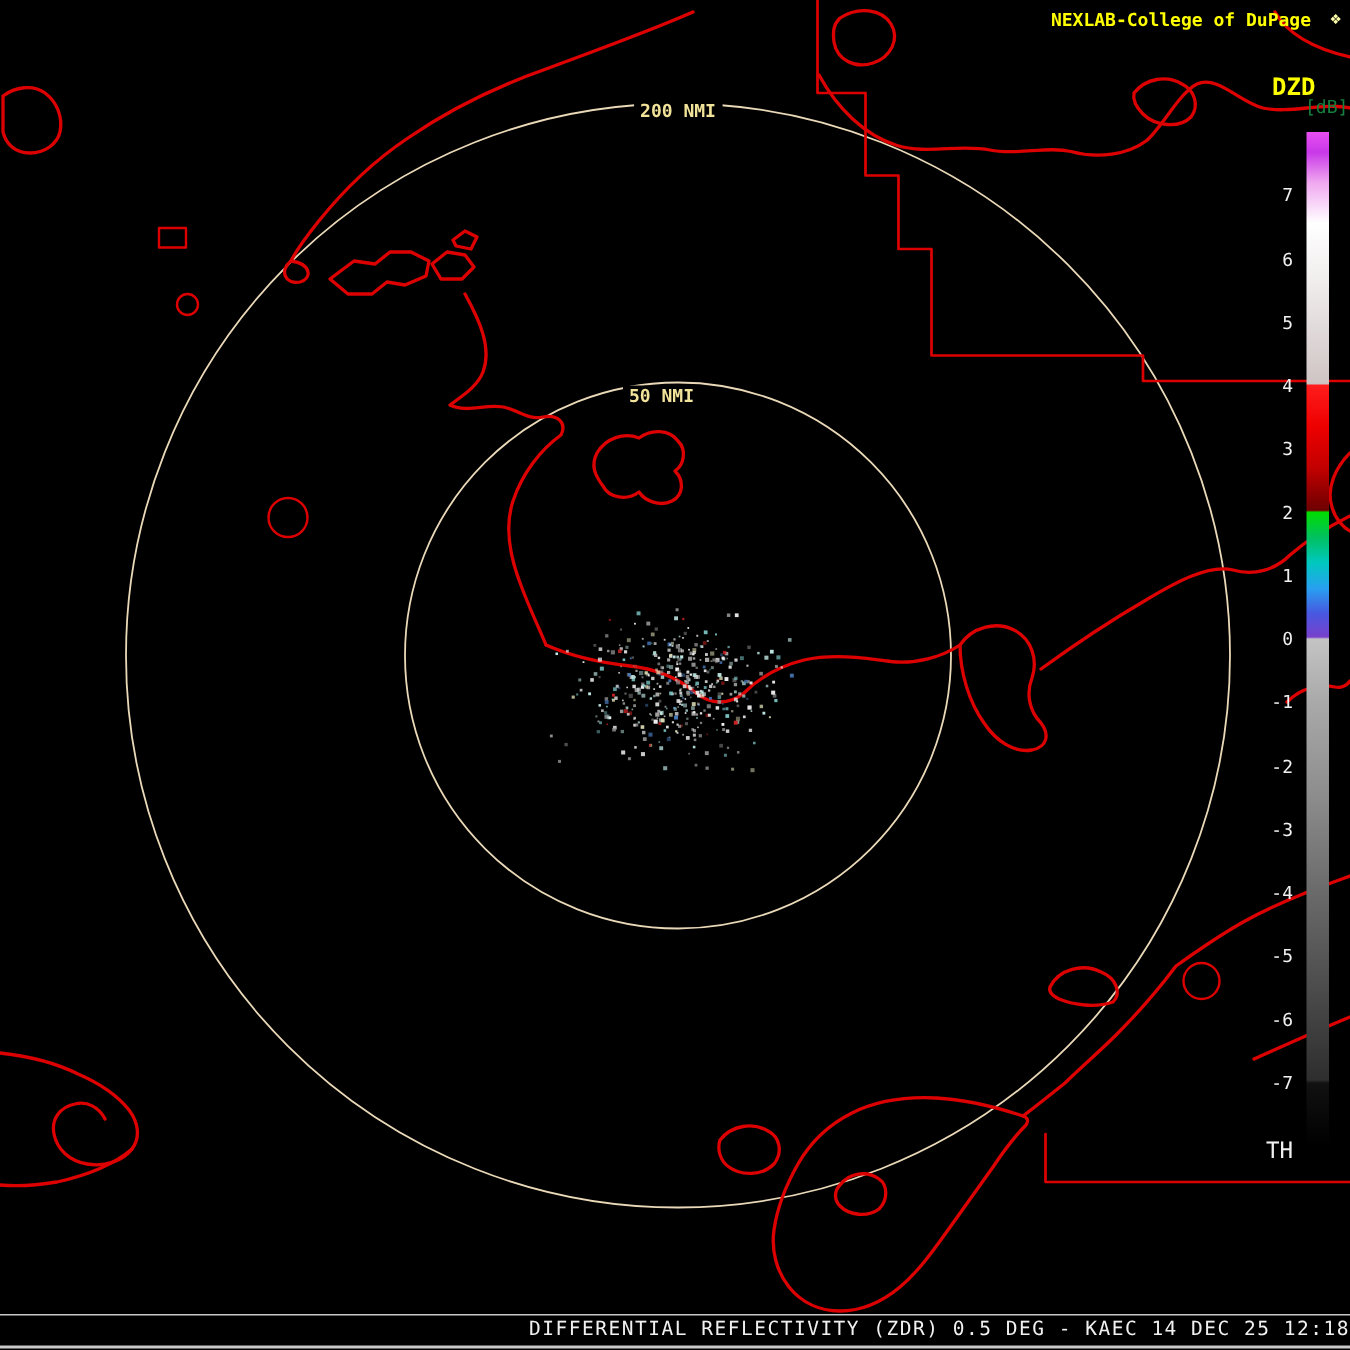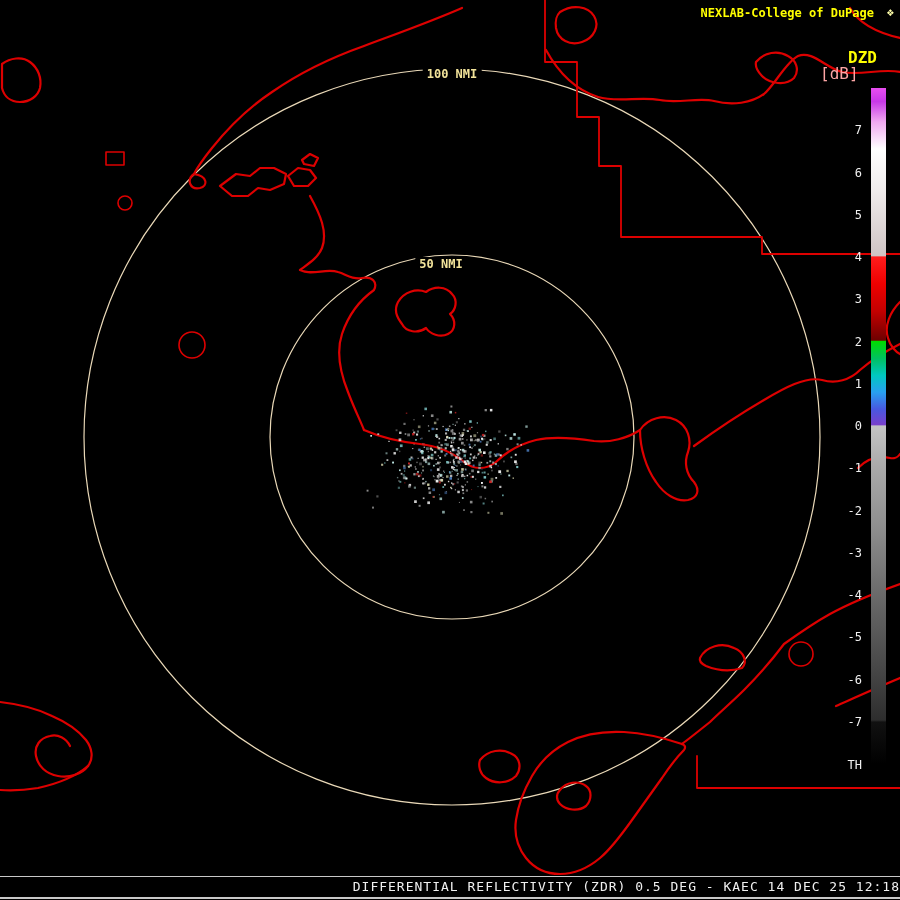--- a/index.html
+++ b/index.html
@@ -3,31 +3,31 @@
 <meta charset="utf-8">
 <style>
   html,body{margin:0;padding:0;background:#000;}
   #screen{position:relative;width:900px;height:900px;background:#000;overflow:hidden;
           font-family:"DejaVu Sans Mono","Liberation Mono",monospace;}
   #mapsvg{position:absolute;left:0;top:0;}
   .txt{position:absolute;white-space:pre;}
   #brand{top:6px;right:26px;color:#ffff00;font-size:12px;font-weight:bold;}
   #brand-logo{top:5px;right:6px;color:#ffffaa;font-size:12px;}
   #cb-title{top:48px;left:848px;color:#ffff00;font-size:16px;font-weight:bold;}
-  #cb-units{top:64px;left:820px;color:#fca5a5;font-size:16px;}
+  #cb-units{top:64px;left:870px;color:#15803d;font-size:12px;}
   #colorbar{position:absolute;left:871px;top:88px;width:15px;height:676px;
     background:linear-gradient(to bottom,
       #e84ef0 0%, #c838e8 2%, #f0a8f0 5%, #ffffff 9%, #f0ecec 15%, #cfc4c4 24.8%,
       #ff1c1c 25%, #ee0000 29%, #c40000 33%, #6e0000 37.3%,
       #00dc00 37.5%, #00c060 40%, #00c8c0 42.5%, #28a0f0 45%, #4858e0 47.5%, #7840cc 49.8%,
       #c4c4c4 50%, #aaaaaa 56%, #8e8e8e 65%, #6a6a6a 75%, #4a4a4a 85%, #2e2e2e 93.5%,
       #111111 93.8%, #000000 100%);}
   #tick-container{position:absolute;left:834px;top:0;width:28px;height:900px;}
   .tick{position:absolute;width:28px;text-align:right;color:#f0f0f0;font-size:12px;height:14px;line-height:14px;}
-  #th-label{top:758px;left:834px;width:28px;text-align:right;color:#f0f0f0;font-size:12px;}
+  #th-label{top:758px;left:834px;width:28px;text-align:right;color:#f0f0f0;font-size:15px;}
   .ring-label{position:absolute;color:#f2e39a;font-size:12px;font-weight:bold;
               background:#000;padding:0 4px;transform:translateX(-50%);}
   #ring-label-outer{left:452px;top:67px;}
   #ring-label-inner{left:441px;top:257px;}
   #status-rule-top{position:absolute;left:0;top:876px;width:900px;height:1px;background:#c8c8c8;}
   #status-rule-bottom{position:absolute;left:0;top:897px;width:900px;height:2px;background:#c8c8c8;}
   #status-text{top:879px;left:0;width:900px;text-align:right;color:#f0f0f0;
                font-size:13px;letter-spacing:1px;}
 </style>
 </head>
@@ -532,20 +532,20 @@
       <div class="tick" style="top: 461.25px;">-1</div>
       <div class="tick" style="top: 503.5px;">-2</div>
       <div class="tick" style="top: 545.75px;">-3</div>
       <div class="tick" style="top: 588px;">-4</div>
       <div class="tick" style="top: 630.25px;">-5</div>
       <div class="tick" style="top: 672.5px;">-6</div>
       <div class="tick" style="top: 714.75px;">-7</div>
     </div>
   <div class="txt" id="th-label">TH</div>
 
-  <div class="ring-label" id="ring-label-outer">100 NMI</div>
+  <div class="ring-label" id="ring-label-outer">200 NMI</div>
   <div class="ring-label" id="ring-label-inner">50 NMI</div>
 
   <div id="status-rule-top"></div>
   <div class="txt" id="status-text">DIFFERENTIAL REFLECTIVITY (ZDR) 0.5 DEG - KAEC 14 DEC 25 12:18</div>
   <div id="status-rule-bottom"></div>
 
 </div>
 
 </body></html>

